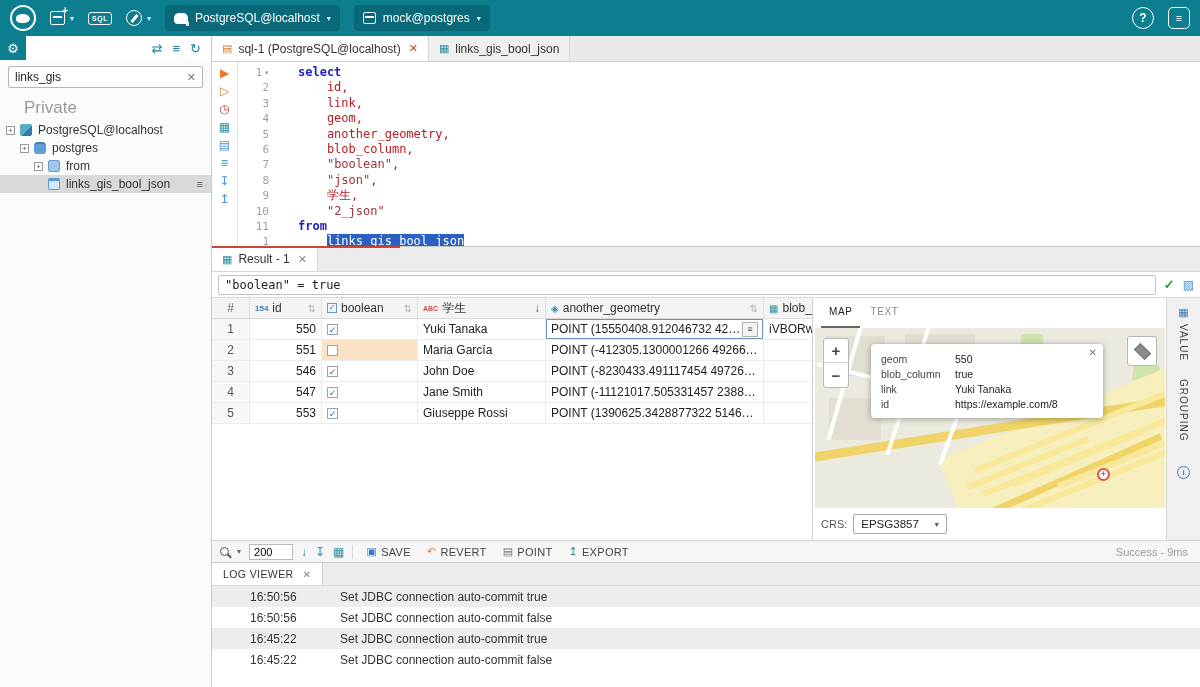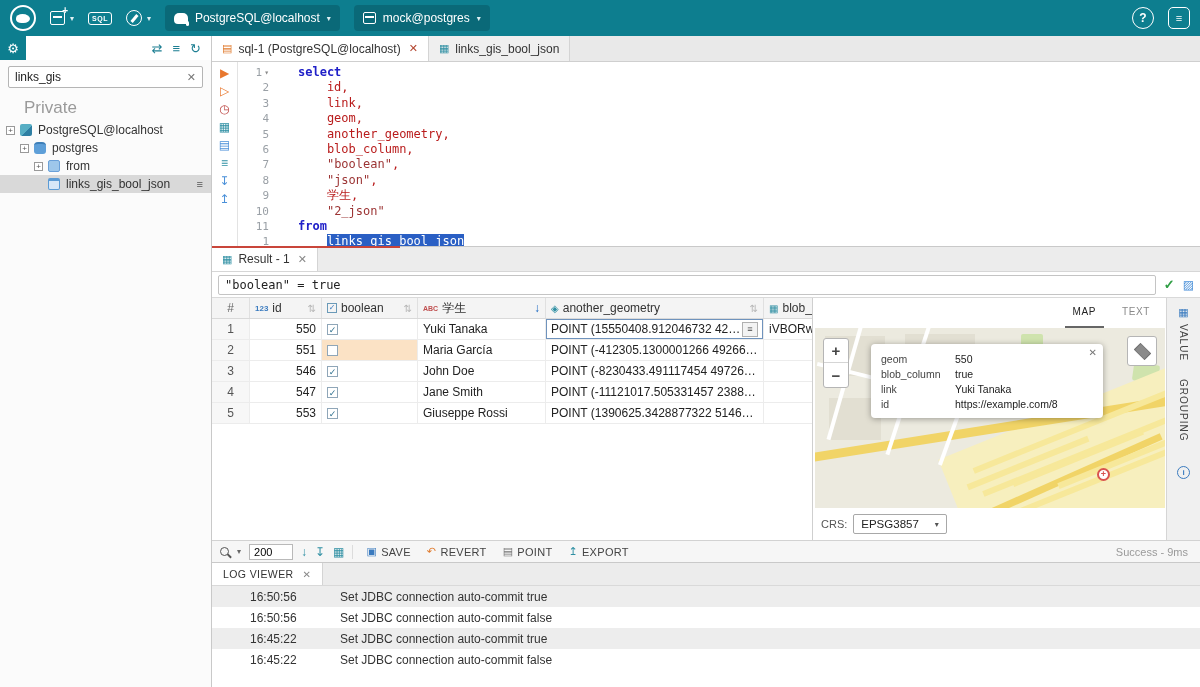--- a/index.html
+++ b/index.html
@@ -100,21 +100,21 @@
   .c-num { background:#f7f7f7; justify-content:center; color:#555; }
   .c-id { justify-content:flex-end; }
   .cbox { width:11px; height:11px; border:1px solid #8fa6b8; background:#fff; font-size:9px; line-height:10px; text-align:center; color:#2d6f8e; }
   .hl { background:#fbe2c5; }
   .cell-text { overflow:hidden; text-overflow:ellipsis; }
   .selcell { box-shadow:inset 0 0 0 1px #6f93bd; }
   .browse-btn { margin-left:auto; width:16px; height:15px; border:1px solid #b0b0b0; background:#f3f3f3; font-size:9px; line-height:13px; text-align:center; color:#444; flex:0 0 auto; }
 
   
   #vpanel { position:absolute; left:812px; top:298px; width:354px; height:242px; background:#fff; border-left:1px solid #cfcfcf; }
-  .vtabs { height:30px; display:flex; gap:10px; padding:6px 8px 0;justify-content:flex-end; }
+  .vtabs { height:30px; display:flex; gap:2px; padding:6px 8px 0; }
   .vtab { font-size:10px; letter-spacing:.6px; color:#8a8a8a; padding:2px 8px 4px; }
   .vtab.active { color:#222; border-bottom:2px solid #666; }
   #map { position:absolute; left:2px; top:30px; width:350px; height:180px; background:#eceadf; overflow:hidden; }
   .blk { position:absolute; background:#e2dfd2; }
   .grn { position:absolute; background:#cfe3ad; border-radius:2px; }
   .ypatch { position:absolute; background:#f7efbe; }
   .road { position:absolute; background:#fff; }
   .yroad { position:absolute; background:#f1d467; }
   .yroad2 { position:absolute; background:#f7e89a; }
   .map-zoom { position:absolute; left:8px; top:10px; width:26px; border:1px solid #b5b5b5; border-radius:3px; background:#fff; overflow:hidden; }
@@ -311,21 +311,21 @@
     <span class="f-ok">✓</span>
     <span class="f-clear">▨</span>
   </div>
 
   <div id="grid">
     <div class="g-head" id="grid-head">
         <div class="g-hcell col-num">
           <span class="h-label">#</span>
         </div>
         <div class="g-hcell col-id">
-          <span class="ic-123">123</span>
+          <span class="ic-123">154</span>
           <span class="h-label">id</span>
           <span class="sort-both">⇅</span>
         </div>
         <div class="g-hcell col-bool">
           <span class="ic-checkhead">✓</span>
           <span class="h-label">boolean</span>
           <span class="sort-both">⇅</span>
         </div>
         <div class="g-hcell col-student">
           <span class="ic-abc">ABC</span>

